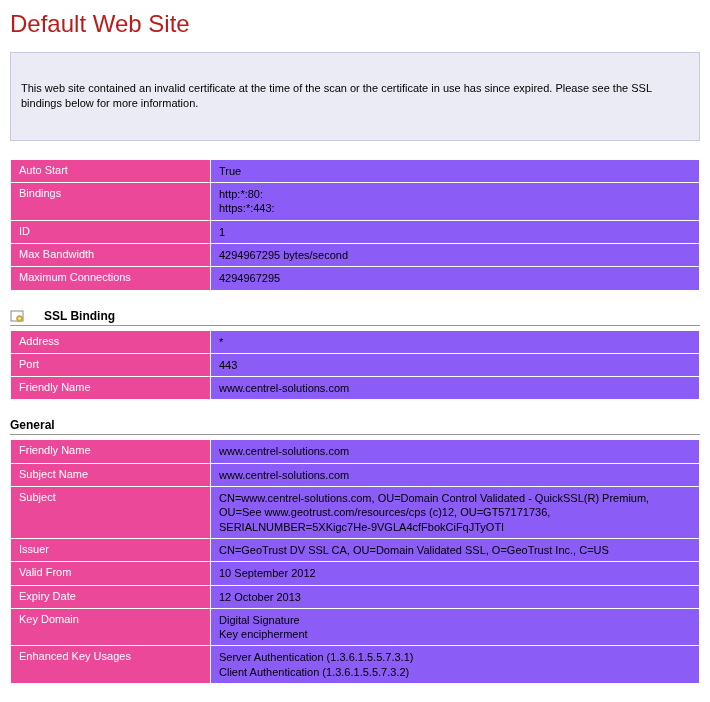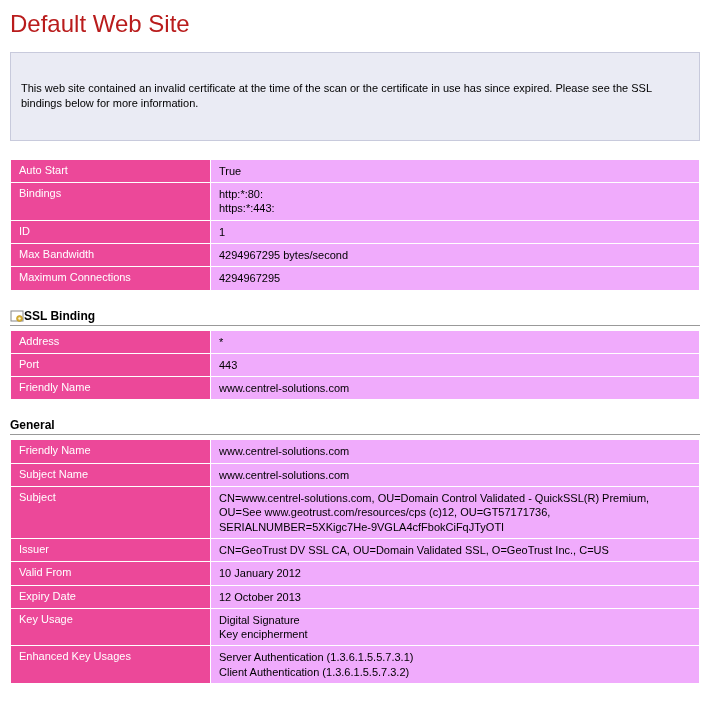--- a/index.html
+++ b/index.html
@@ -36,34 +36,34 @@
       padding: 4px 8px;
       vertical-align: top;
       border: 1px solid #fff;
     }
     table.props td.key {
       background: #ec4899;
       color: #fff;
       width: 200px;
     }
     table.props td.val {
-      background: #f0abfc;
+      background: #8b5cf6;
       color: #000;
       white-space: pre-line;
       line-height: 1.3;
     }
     .section-header {
       border-bottom: 1px solid #999;
       padding-bottom: 2px;
       margin-bottom: 4px;
       font-weight: bold;
       font-size: 12px;
       display: flex;
       align-items: center;
-      gap: 0;
+      gap: 20px;
     }
     .cert-icon {
       width: 14px;
       height: 14px;
       flex-shrink: 0;
     }
     .cert-icon svg { display:block; width:14px; height:14px; }
   </style>
 </head>
 <body>
@@ -143,28 +143,28 @@
   <tr>
     <td class="key">Subject</td>
     <td class="val">CN=www.centrel-solutions.com, OU=Domain Control Validated - QuickSSL(R) Premium, OU=See www.geotrust.com/resources/cps (c)12, OU=GT57171736, SERIALNUMBER=5XKigc7He-9VGLA4cfFbokCiFqJTyOTI</td>
   </tr>
   <tr>
     <td class="key">Issuer</td>
     <td class="val">CN=GeoTrust DV SSL CA, OU=Domain Validated SSL, O=GeoTrust Inc., C=US</td>
   </tr>
   <tr>
     <td class="key">Valid From</td>
-    <td class="val">10 January 2012</td>
+    <td class="val">10 September 2012</td>
   </tr>
   <tr>
     <td class="key">Expiry Date</td>
     <td class="val">12 October 2013</td>
   </tr>
   <tr>
-    <td class="key">Key Usage</td>
+    <td class="key">Key Domain</td>
     <td class="val">Digital Signature
 Key encipherment</td>
   </tr>
   <tr>
     <td class="key">Enhanced Key Usages</td>
     <td class="val">Server Authentication (1.3.6.1.5.5.7.3.1)
 Client Authentication (1.3.6.1.5.5.7.3.2)</td>
   </tr>
 </tbody>
   </table>

